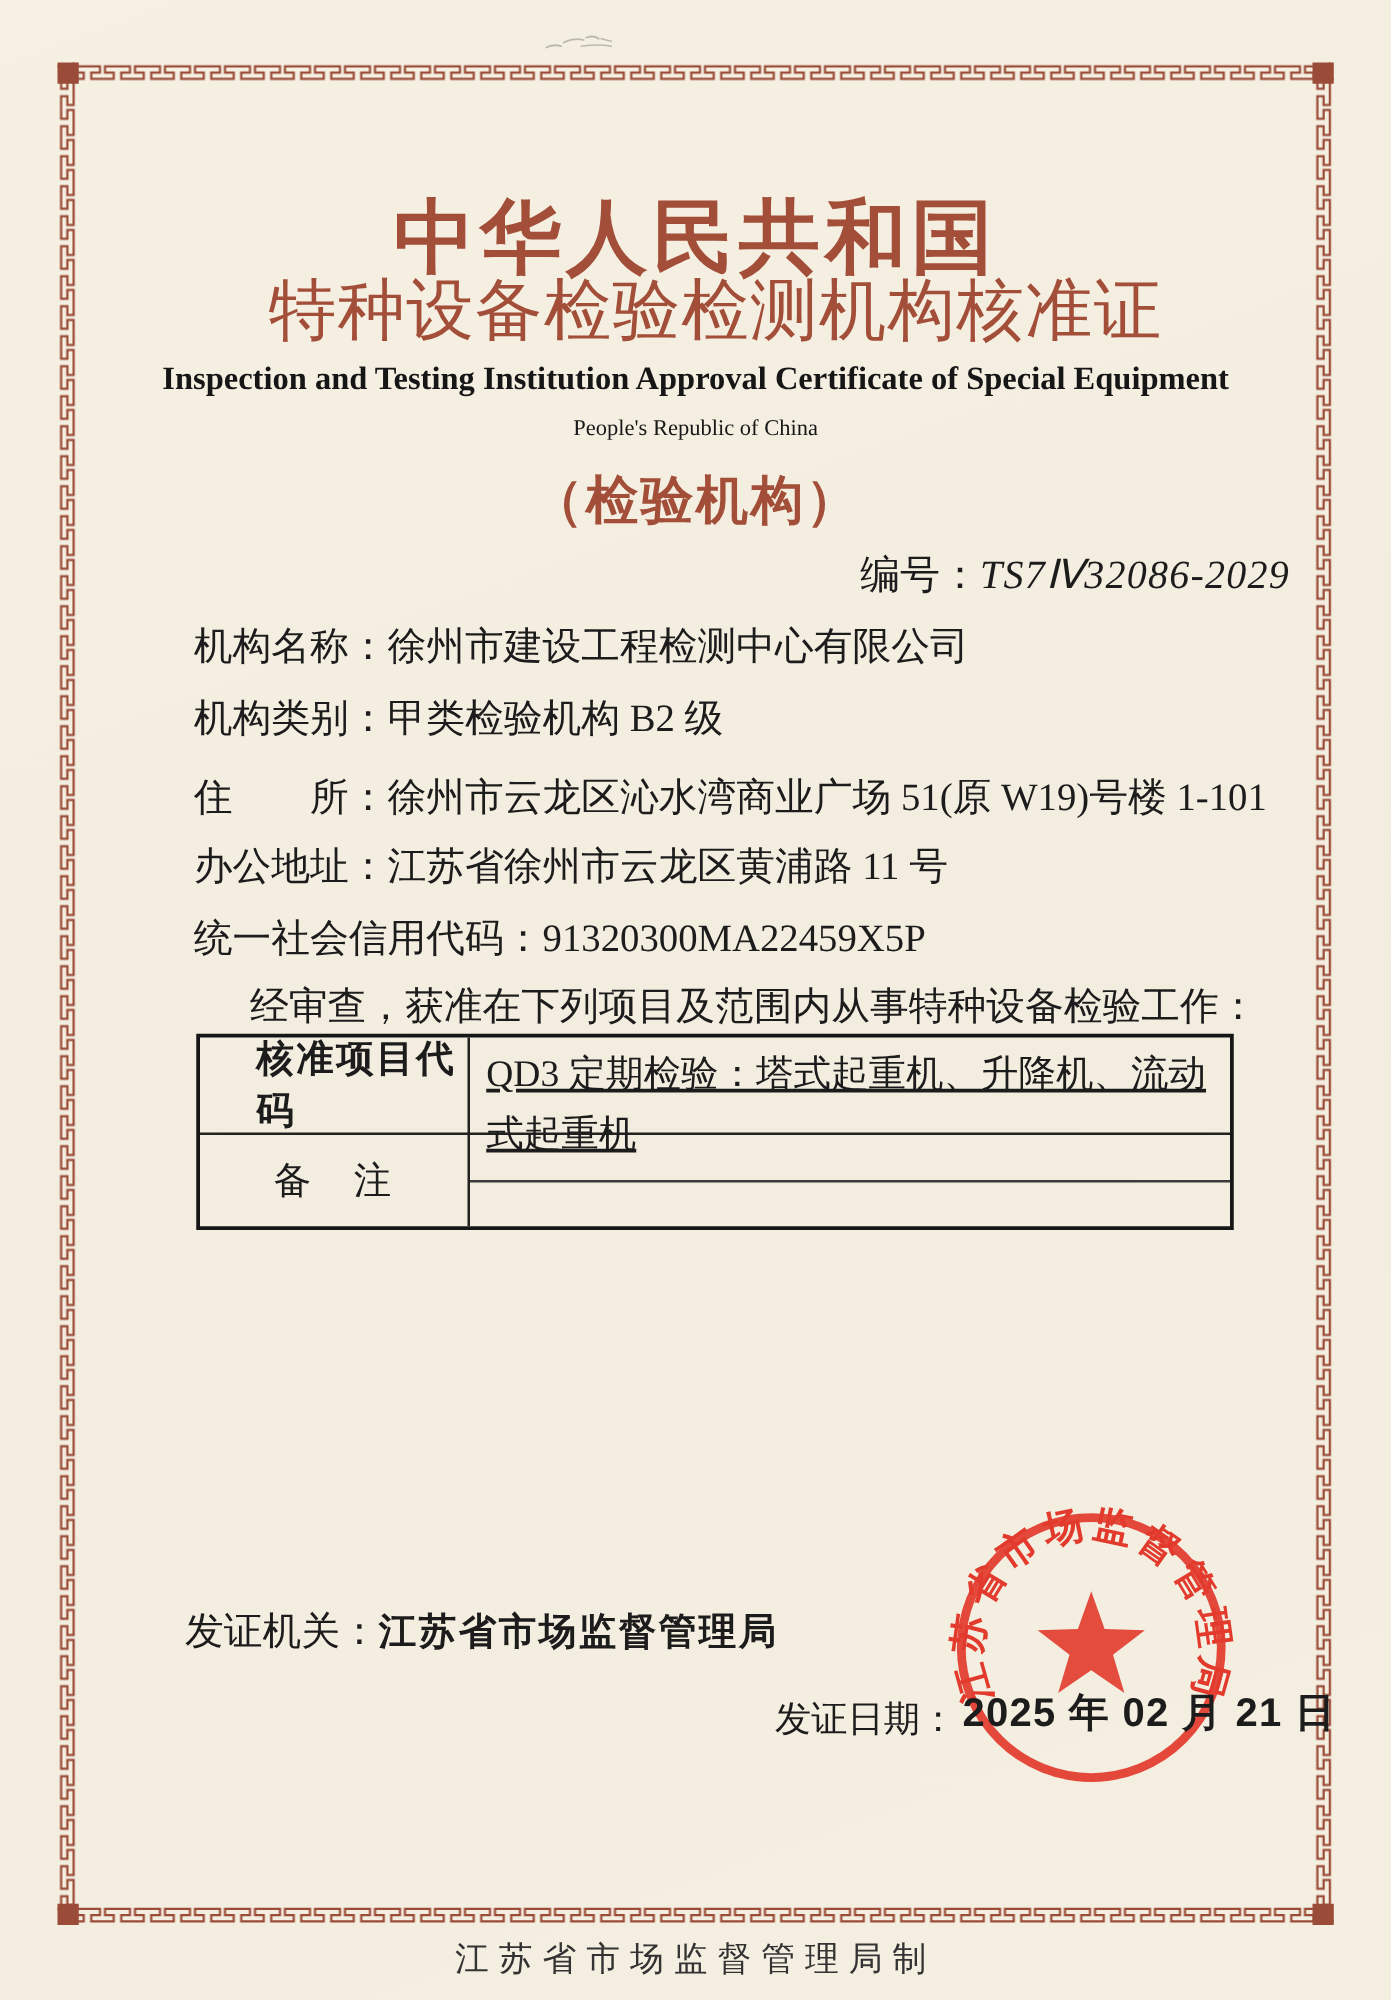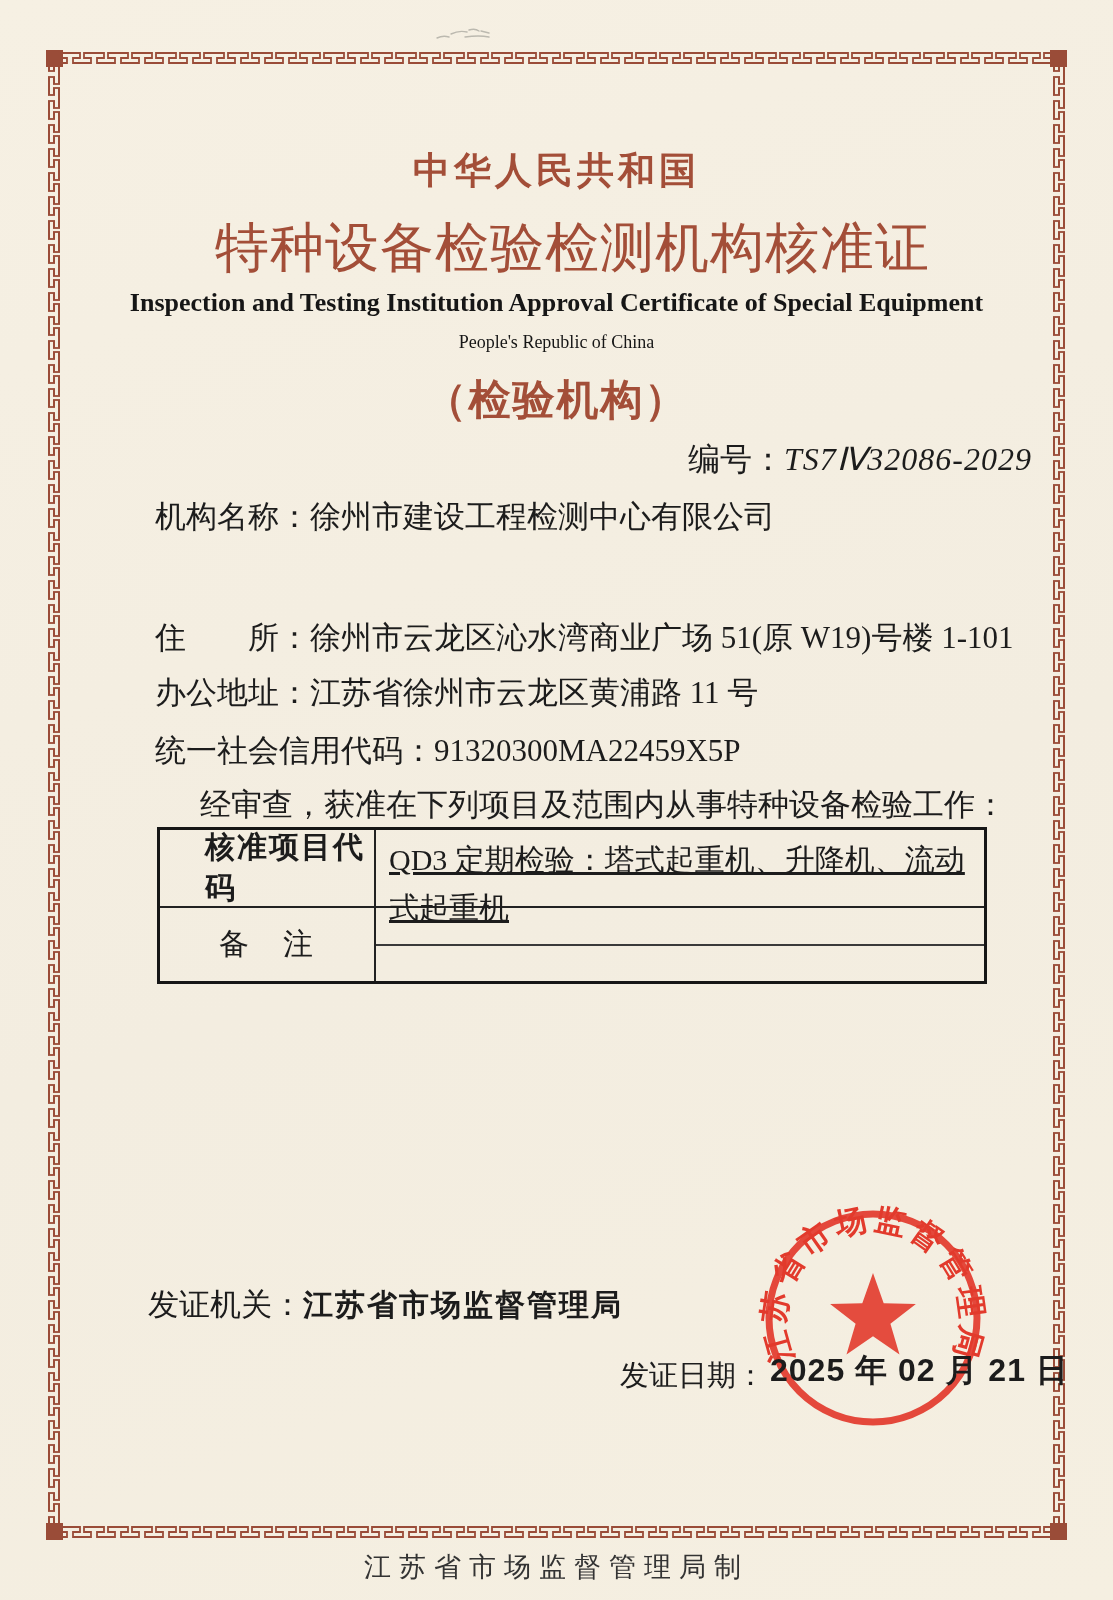--- a/index.html
+++ b/index.html
@@ -9,21 +9,21 @@
     margin:0 auto;
     background:linear-gradient(160deg,#f6f0e3 0%,#f3ede0 55%,#f5efe1 100%);
     font-family:"Liberation Serif", serif;
     color:#1c1c1c;
     overflow:hidden;
   }
   .abs{position:absolute;}
   svg.frame{position:absolute;left:0;top:0;z-index:0;}
   .smudge{position:absolute;left:435px;top:22px;z-index:1;opacity:.55;}
 
-  .t1{left:0;top:146px;width:100%;text-align:center;font-size:37px;font-weight:bold;
+  .t1{left:0;top:146px;width:100%;text-align:center;font-size:65px;font-weight:bold;
       color:#a34e38;letter-spacing:4px;z-index:2;}
   .t2{left:16px;top:212px;width:100%;text-align:center;font-size:54px;font-weight:normal;
       color:#a34e38;letter-spacing:1px;z-index:2;}
   .en1{left:0;top:288px;width:100%;text-align:center;font-size:26px;font-weight:bold;
       color:#161616;z-index:2;}
   .en2{left:0;top:332px;width:100%;text-align:center;font-size:18px;font-weight:normal;
       color:#161616;z-index:2;}
   .sub{left:0;top:372px;width:100%;text-align:center;font-size:42px;font-weight:bold;
       color:#a34e38;letter-spacing:2px;z-index:2;}
 
@@ -104,20 +104,23 @@
   <div class="abs en2">People's Republic of China</div>
   <div class="abs sub">（检验机构）</div>
 
   <div class="abs cert-no">
     <span>编号：</span><span class="val">TS7Ⅳ32086-2029</span>
   </div>
 
   <div class="abs field f1">
     <span>机构名称：</span><span>徐州市建设工程检测中心有限公司</span>
   </div>
+  <div class="abs field f2">
+    <span>机构类别：</span><span>甲类检验机构 B2 级</span>
+  </div>
   <div class="abs field f3">
     <span>住　　所：</span><span>徐州市云龙区沁水湾商业广场 51(原 W19)号楼 1-101</span>
   </div>
   <div class="abs field f4">
     <span>办公地址：</span><span>江苏省徐州市云龙区黄浦路 11 号</span>
   </div>
   <div class="abs field f5">
     <span>统一社会信用代码：</span><span>91320300MA22459X5P</span>
   </div>
 

